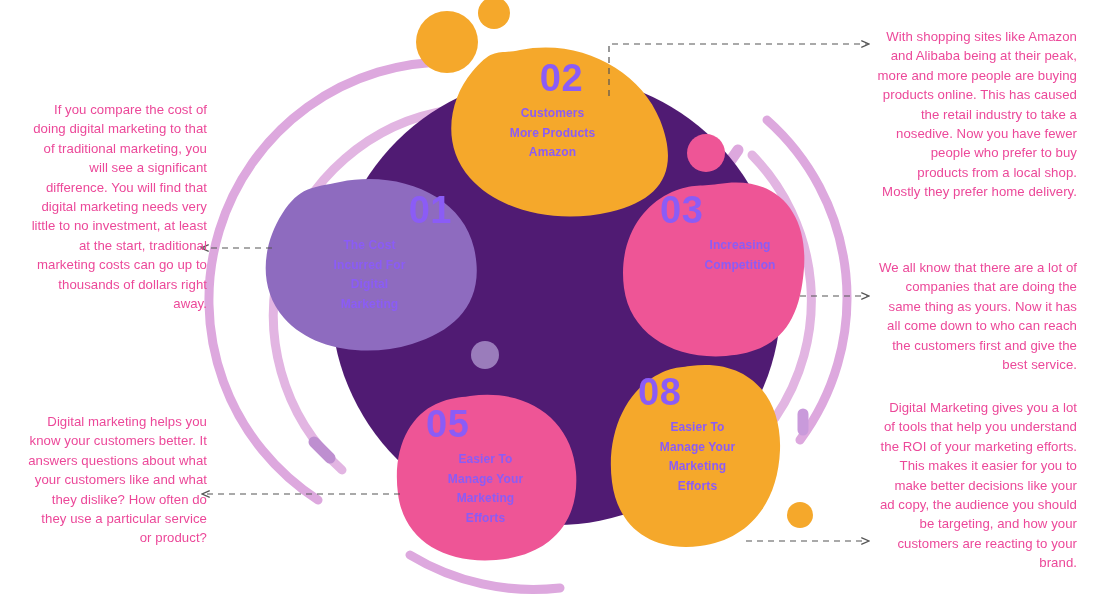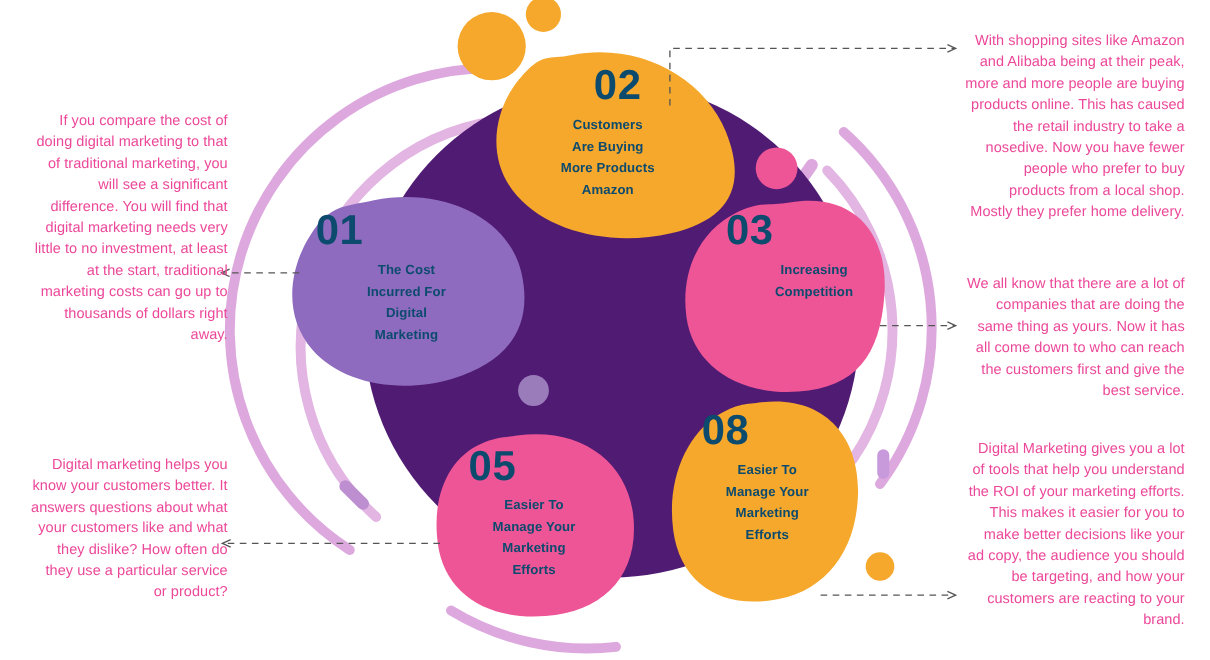--- a/index.html
+++ b/index.html
@@ -27,45 +27,45 @@
     font-family: Liberation Sans, sans-serif;
     font-size: 13.2px;
     line-height: 19.4px;
     color: #ec4899;
     letter-spacing: 0.05px;
     text-align: right;
   }
   .tl  { left: 27px;  top: 100px; width: 180px; }
   .bl  { left: 27px;  top: 412px; width: 180px; }
   .tr  { left: 877px; top: 27px;  width: 200px; }
-  .mr  { left: 877px; top: 248px; width: 200px; }
+  .mr  { left: 877px; top: 258px; width: 200px; }
   .br  { left: 877px; top: 398px; width: 200px; }
 
   .blob-label {
     position: absolute;
     text-align: center;
-    color: #0c4a6e;
+    color: #8b5cf6;
     pointer-events: none;
   }
   .blob-num {
     font-size: 38px;
     font-weight: 700;
     line-height: 40px;
     letter-spacing: 0.5px;
   }
   .blob-title {
     font-size: 12px;
     font-weight: 700;
     line-height: 19.5px;
     letter-spacing: 0.1px;
     margin-top: 6px;
   }
   
   #lab01 { left: 287px; top: 190px; width: 165px; }
-  #lab01 .blob-num { text-align: left; }
+  #lab01 .blob-num { text-align: right; }
   
   #lab02 { left: 470px; top: 58px; width: 165px; }
   #lab02 .blob-num { text-align: center; }
   
   #lab03 { left: 660px; top: 190px; width: 160px; }
   
   #lab04 { left: 620px; top: 372px; width: 155px; }
   
   #lab05 { left: 408px; top: 404px; width: 155px; }
 
@@ -167,21 +167,20 @@
       <div>Incurred For</div>
       <div>Digital</div>
       <div>Marketing</div>
     </div>
   </div>
 
   <div class="blob-label" id="lab02">
     <div class="blob-num num-left">02</div>
     <div class="blob-title">
       <div>Customers</div>
-      <div>Are Buying</div>
       <div>More Products</div>
       <div>Amazon</div>
     </div>
   </div>
 
   <div class="blob-label" id="lab03">
     <div class="blob-num num-right">03</div>
     <div class="blob-title">
       <div>Increasing</div>
       <div>Competition</div>

